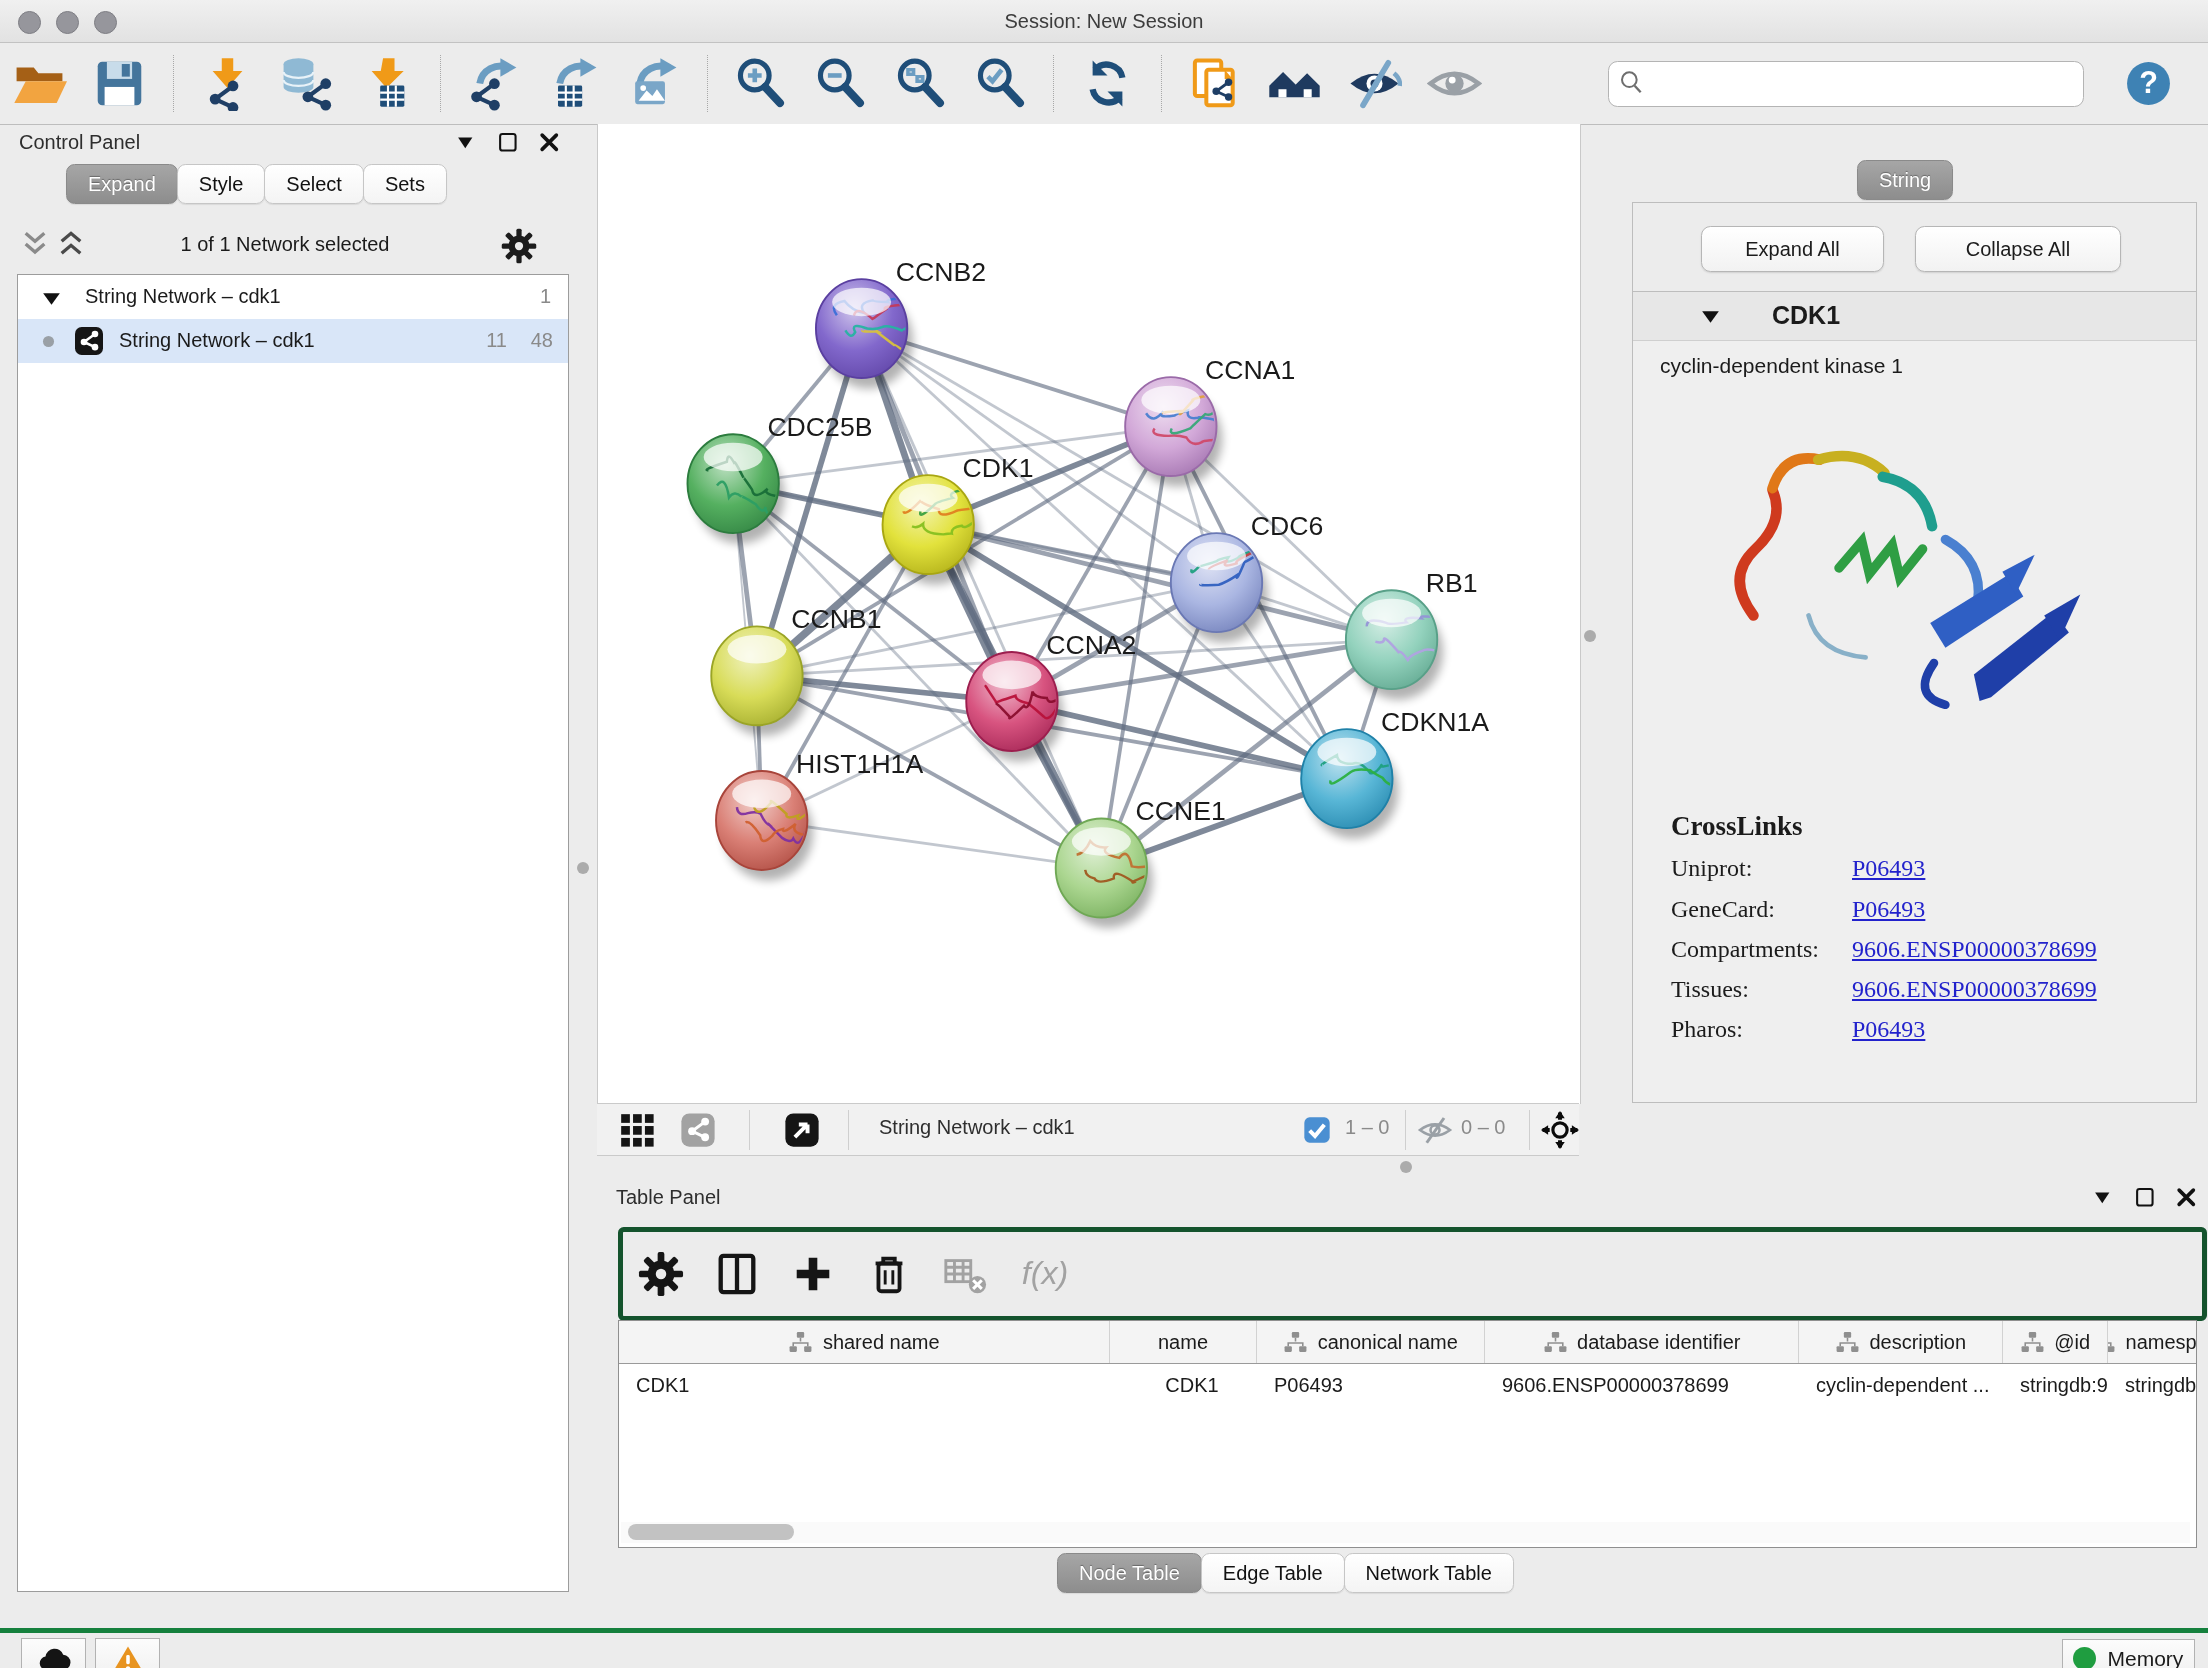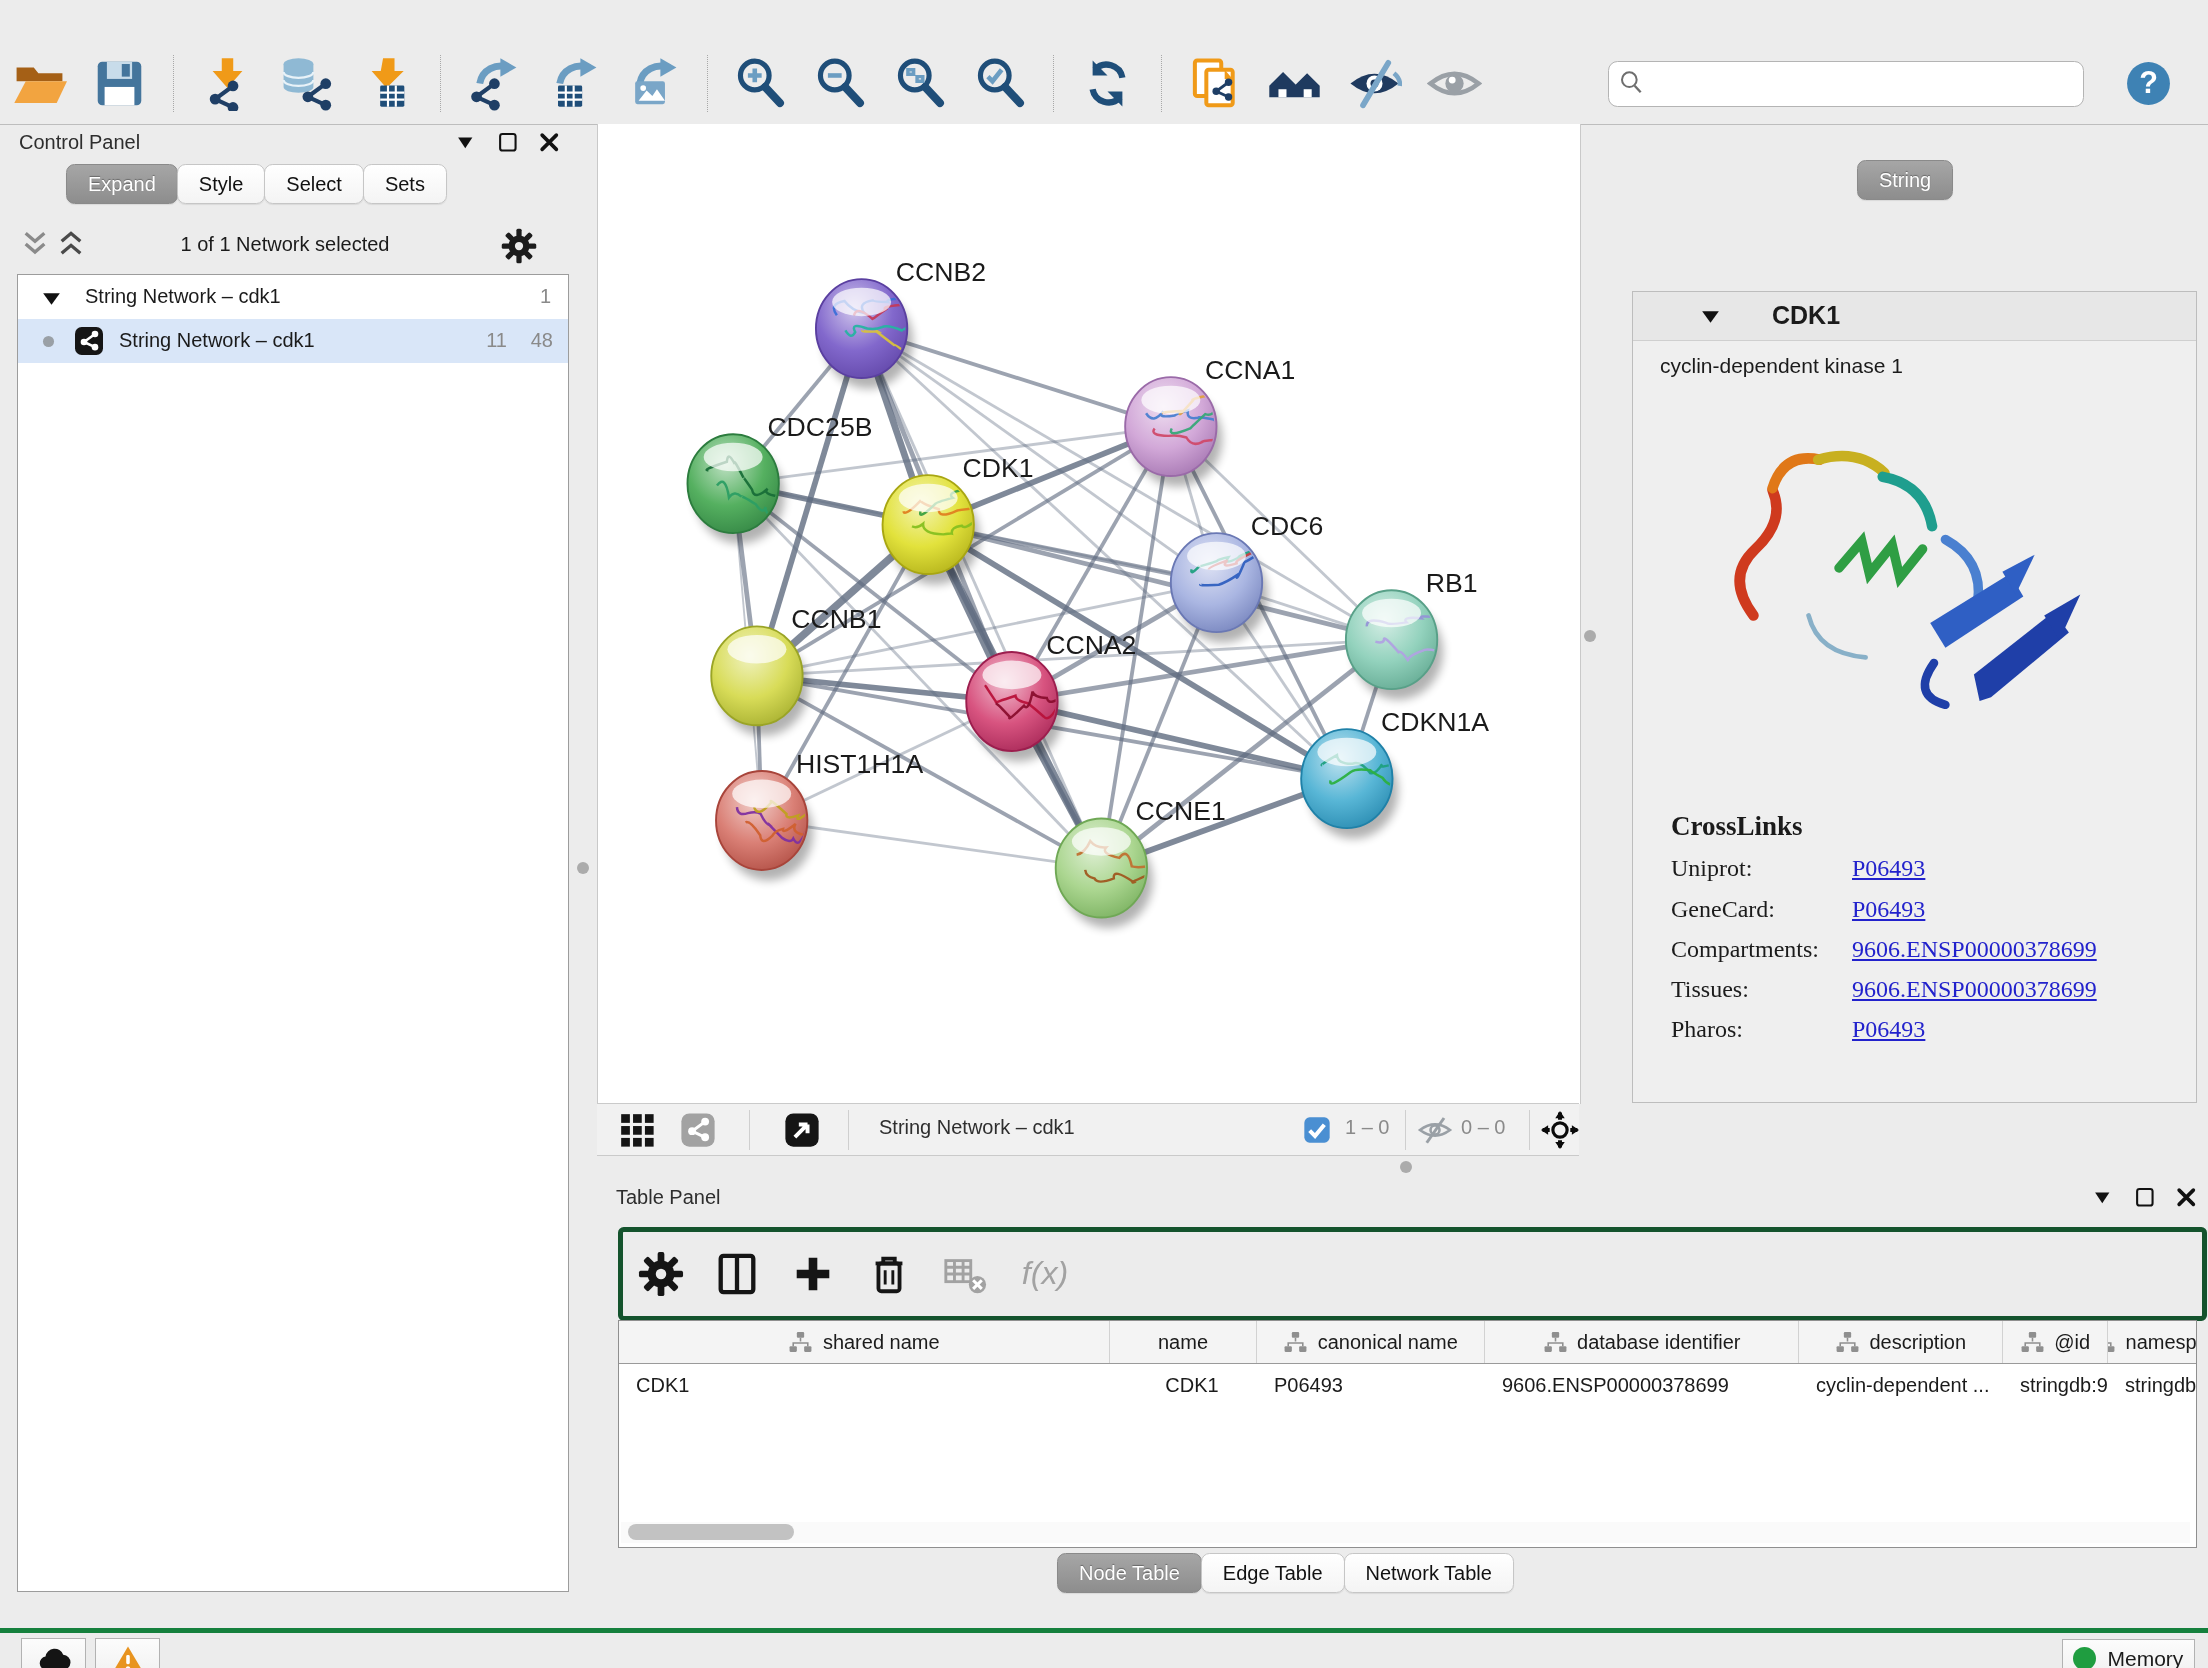--- a/index.html
+++ b/index.html
@@ -92,20 +92,26 @@
               background:linear-gradient(#fcfcfc,#f0f0f0);display:flex;align-items:center;justify-content:center;
               gap:11.4px;font-size:21px;}
   #memory-dot{width:23px;height:23px;border-radius:50%;}
   text{font-family:"Liberation Sans",sans-serif;}
 </style>
 </head>
 <body>
 
 <div id="app">
 
+  <div class="abs" id="titlebar">
+    <div class="tl" style="left:18px"></div>
+    <div class="tl" style="left:56px"></div>
+    <div class="tl" style="left:94px"></div>
+    <div id="win-title">Session: New Session</div>
+  </div>
 
   <div class="abs" id="toolbar">
     <span id="tb-items" style="display:flex;align-items:center;">
         <span class="tb-item"><svg viewBox="0 0 48 48">
             <path d="M4 10h15l4 5h21v7H4z" fill="#a56016"></path>
             <path d="M2 41h37l9-19H12z" fill="#f2a440"></path>
           </svg></span>
         <span class="tb-item"><svg viewBox="0 0 48 48">
             <rect x="5" y="5" width="38" height="38" rx="4" fill="#44759c"></rect>
             <rect x="13" y="5" width="22" height="15" fill="#c8dcea"></rect>
@@ -614,20 +620,24 @@
         <path d="M24 0l-6 9h12zM24 48l-6-9h12zM0 24l9-6v12zM48 24l-9-6v12z" fill="#0a0a0a"></path>
       </svg>
   </div>
 
   <div class="split-dot" style="left:1584px;top:630px"></div>
   <div class="split-dot" style="left:1400px;top:1161px"></div>
 
   <div class="abs" style="left:1602px;top:160px;width:607px;text-align:center;">
     <span class="tab sel">String</span>
   </div>
+  <div class="abs" id="rp-box1">
+    <span class="rp-btn" style="left:68px;width:181px">Expand All</span>
+    <span class="rp-btn" style="left:282px;width:204px">Collapse All</span>
+  </div>
   <div class="abs" id="rp-box2">
     <div id="rp-entry-head">
       <svg style="position:absolute;left:65px;top:12.4px;width:25px;height:25px" viewBox="0 0 48 48">
           <path d="M8 14h32L24 36z" fill="#111"></path>
         </svg>
       <span style="position:absolute;left:139px;top:8.6px;font-size:25px;font-weight:bold">CDK1</span>
     </div>
     <div style="padding:13.3px 0 0 27px;font-size:21px">cyclin-dependent kinase 1</div>
     <svg id="protein-svg" width="438" height="399" viewBox="0 0 460 420" style="position:absolute;left:63px;top:86px">
 <g fill="none" stroke-linecap="round">

